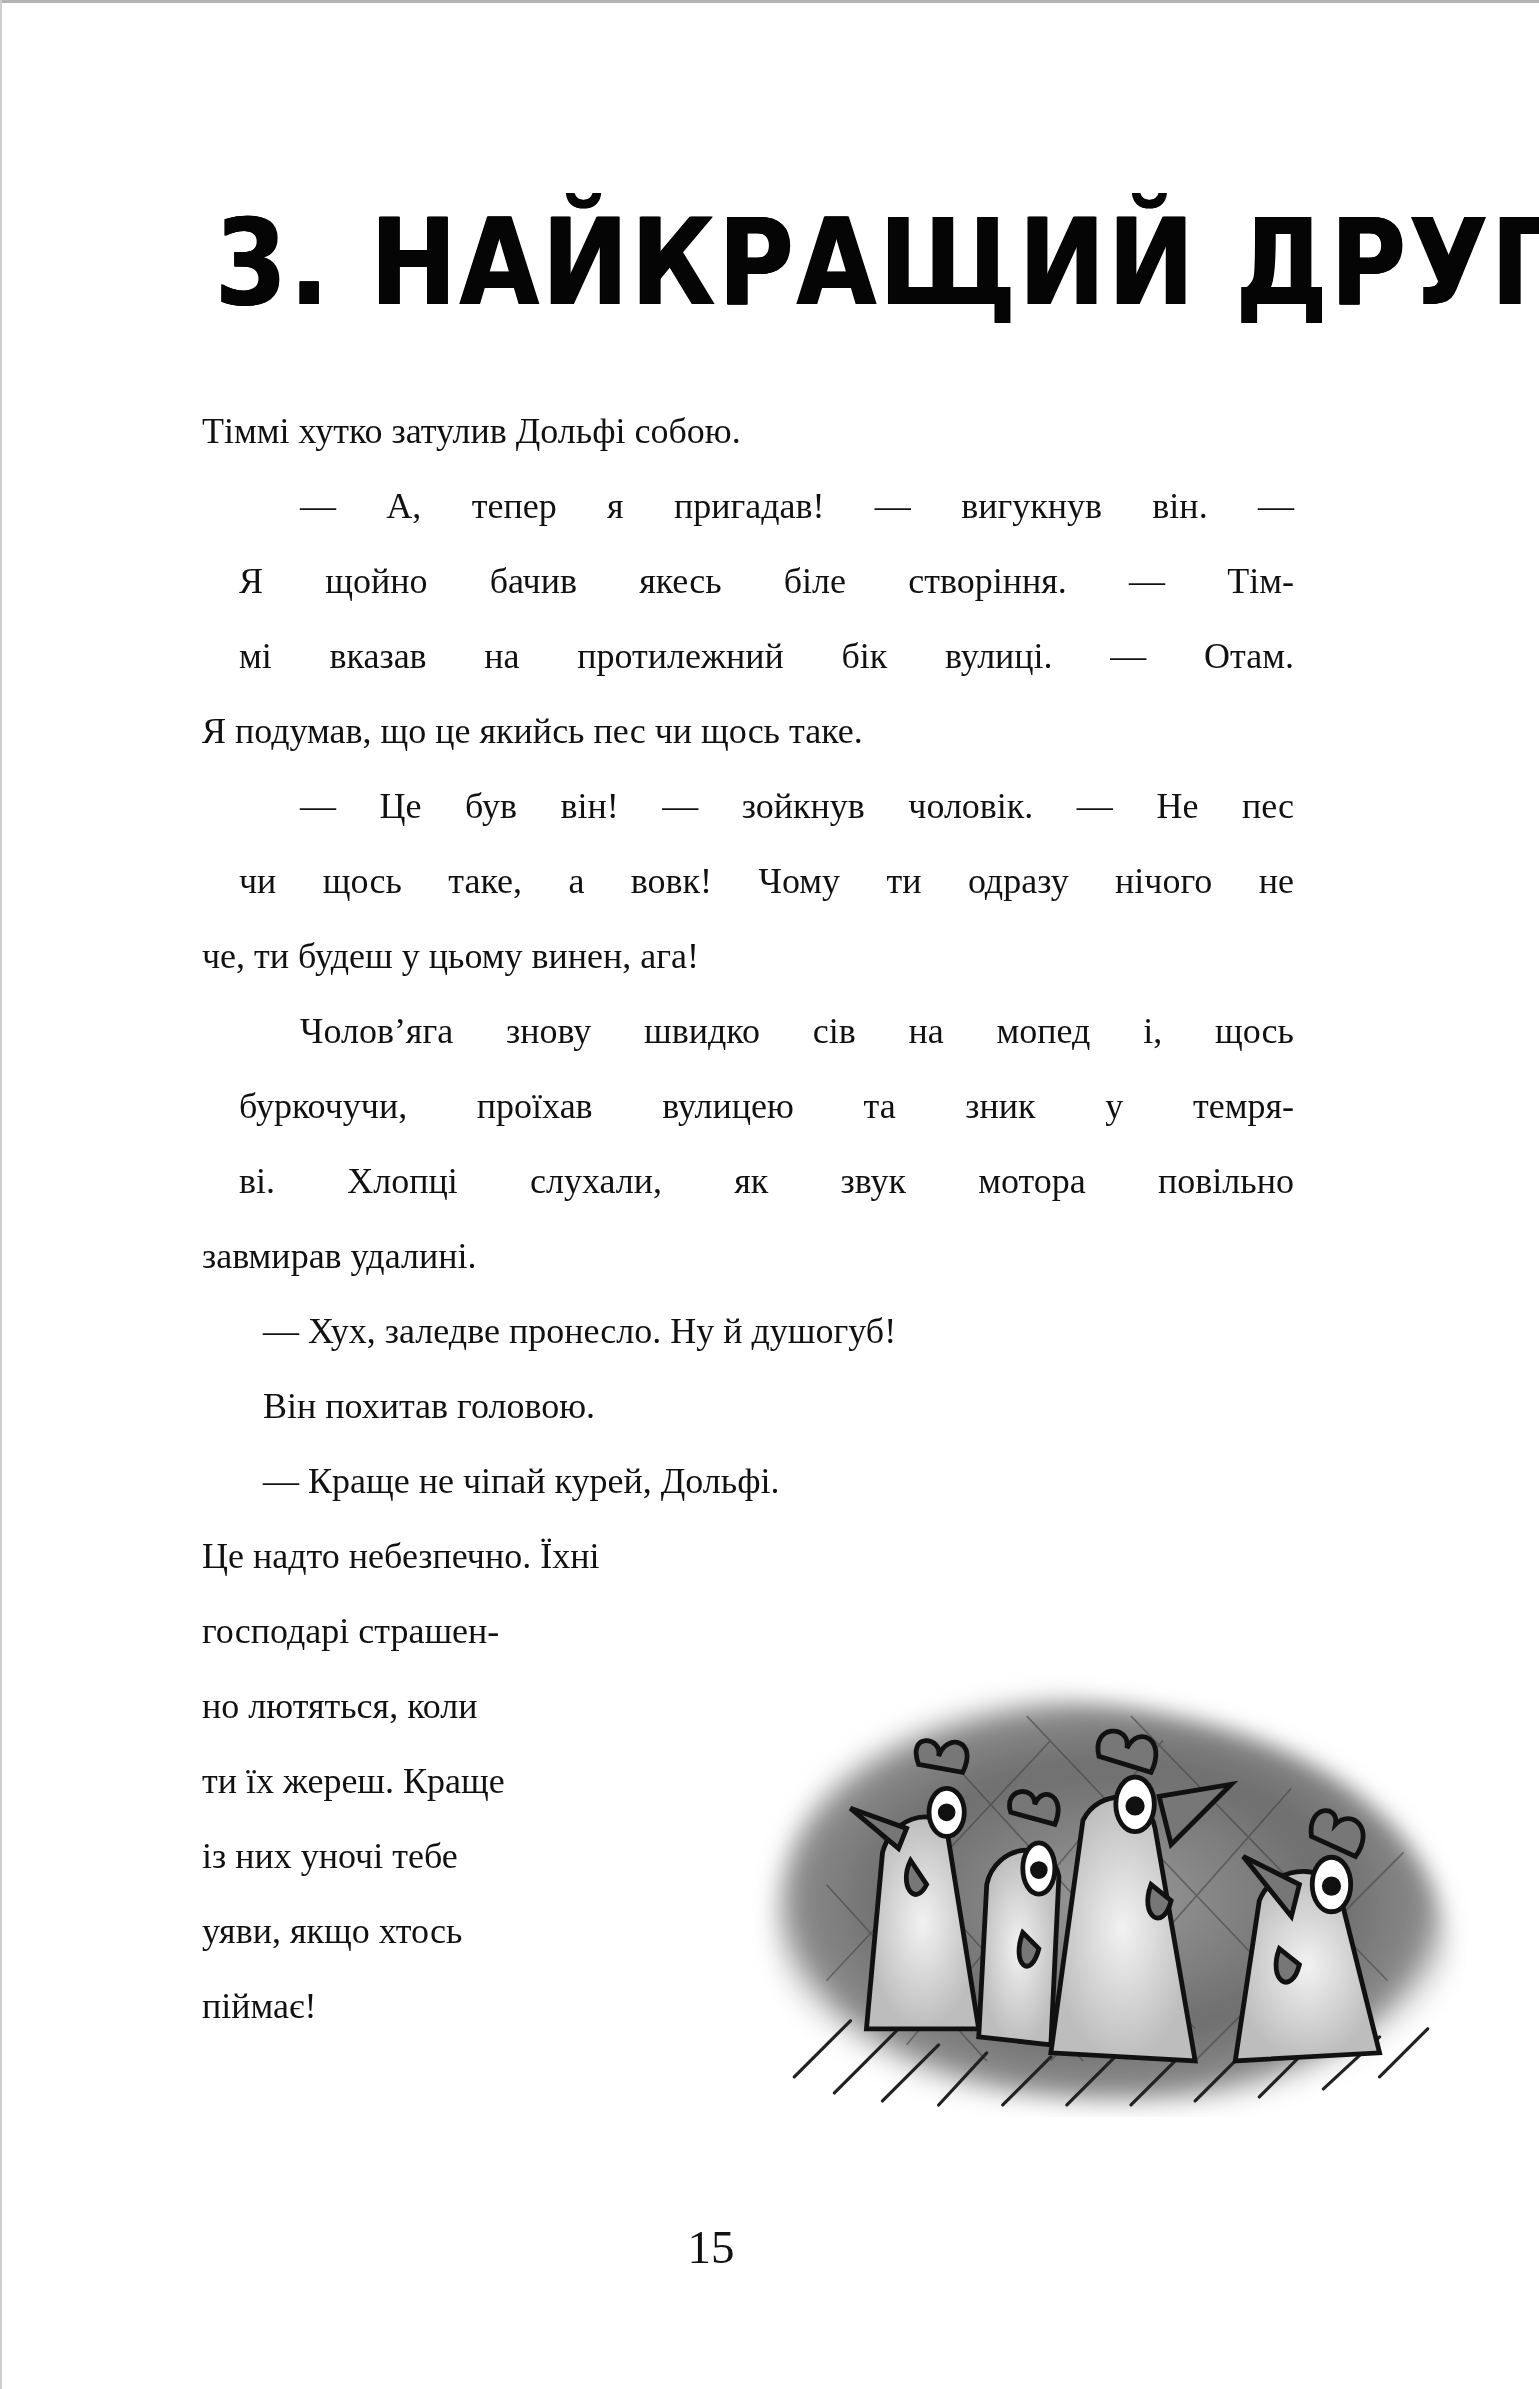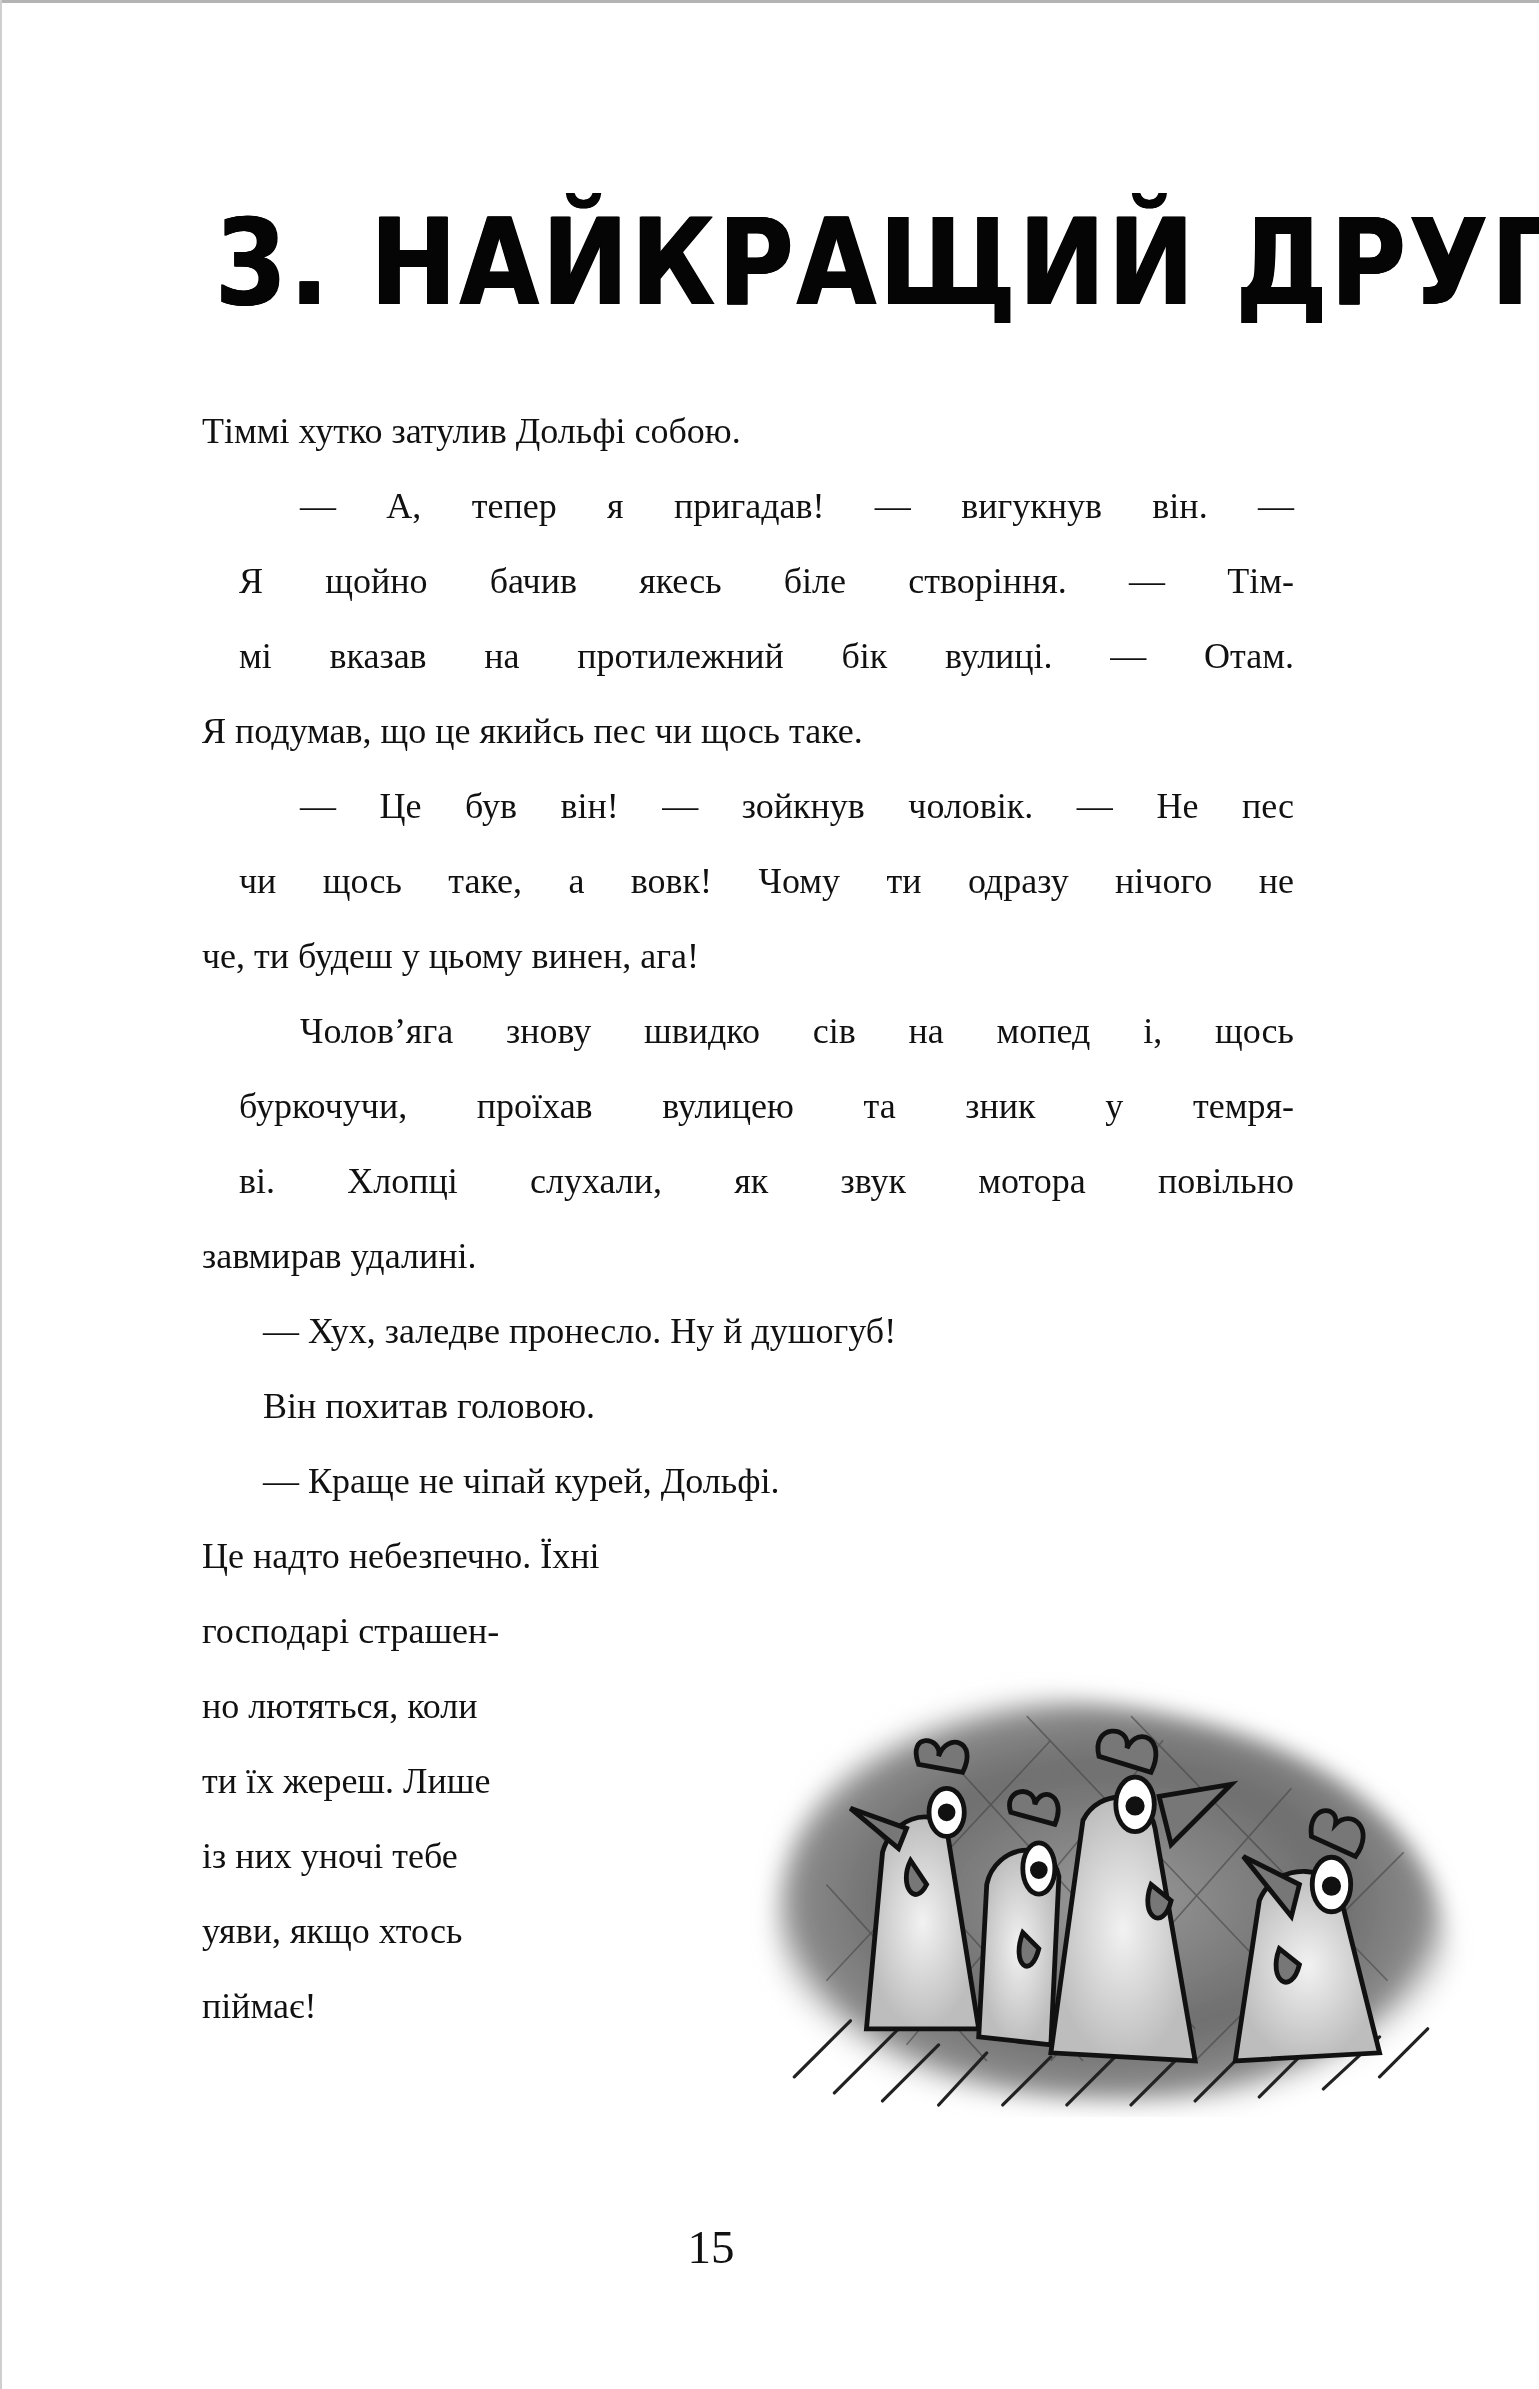--- a/index.html
+++ b/index.html
@@ -56,21 +56,21 @@
   <span class="line indent j">Чолов’яга знову швидко сів на мопед і, щось</span>
   <span class="line j">буркочучи, проїхав вулицею та зник у темря-</span>
   <span class="line j">ві. Хлопці слухали, як звук мотора повільно</span>
   <span class="line">завмирав удалині.</span>
   <span class="line indent">— Хух, заледве пронесло. Ну й душогуб!</span>
   <span class="line indent">Він похитав головою.</span>
   <span class="line indent">— Краще не чіпай курей, Дольфі.</span>
   <span class="line">Це надто небезпечно. Їхні</span>
   <span class="line">господарі страшен-</span>
   <span class="line">но лютяться, коли</span>
-  <span class="line">ти їх жереш. Лише</span>
+  <span class="line">ти їх жереш. Краще</span>
   <span class="line">із них уночі тебе</span>
   <span class="line">уяви, якщо хтось</span>
   <span class="line">піймає!</span>
 </div>
 
 <div class="illustration">
   <svg width="734" height="473" viewBox="0 0 915 590">
     <defs>
       <radialGradient id="bg" cx="50%" cy="50%" r="55%">
         <stop offset="0%" stop-color="#9a9a9a"></stop>

